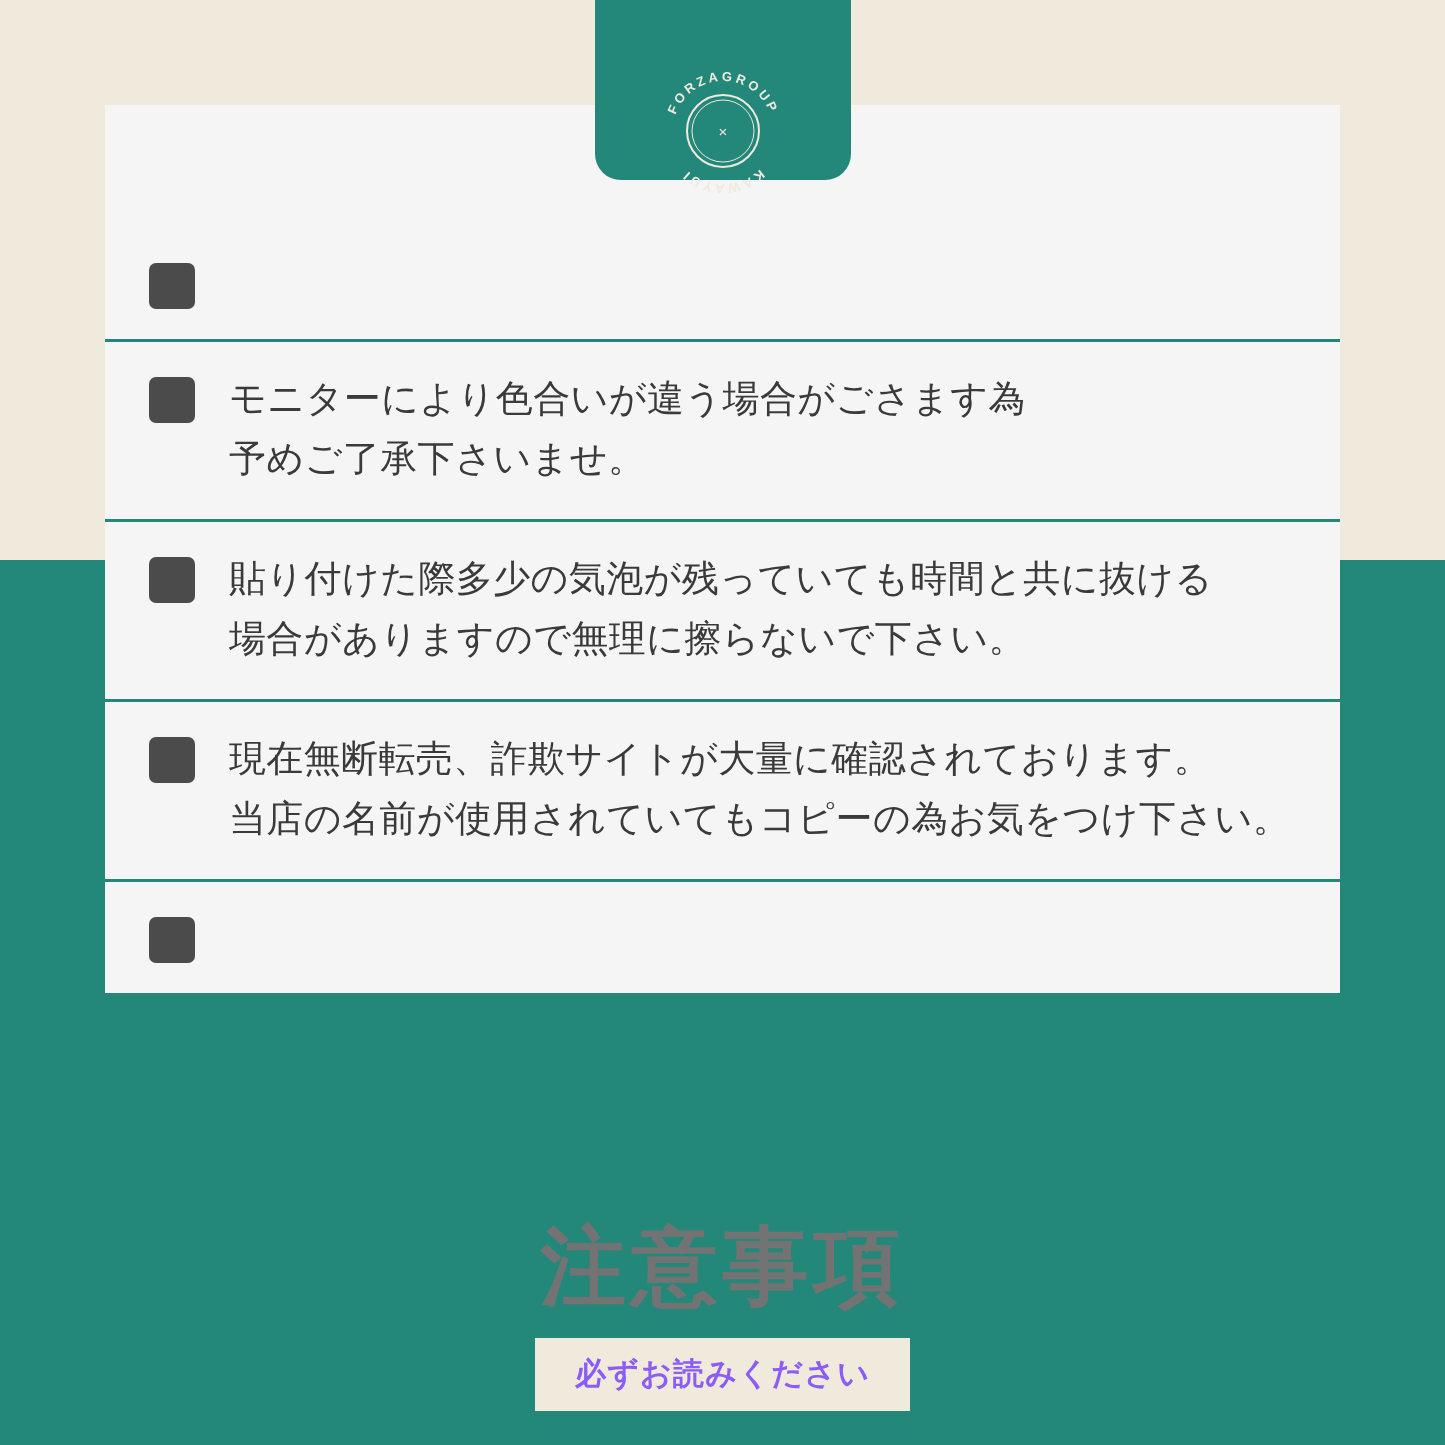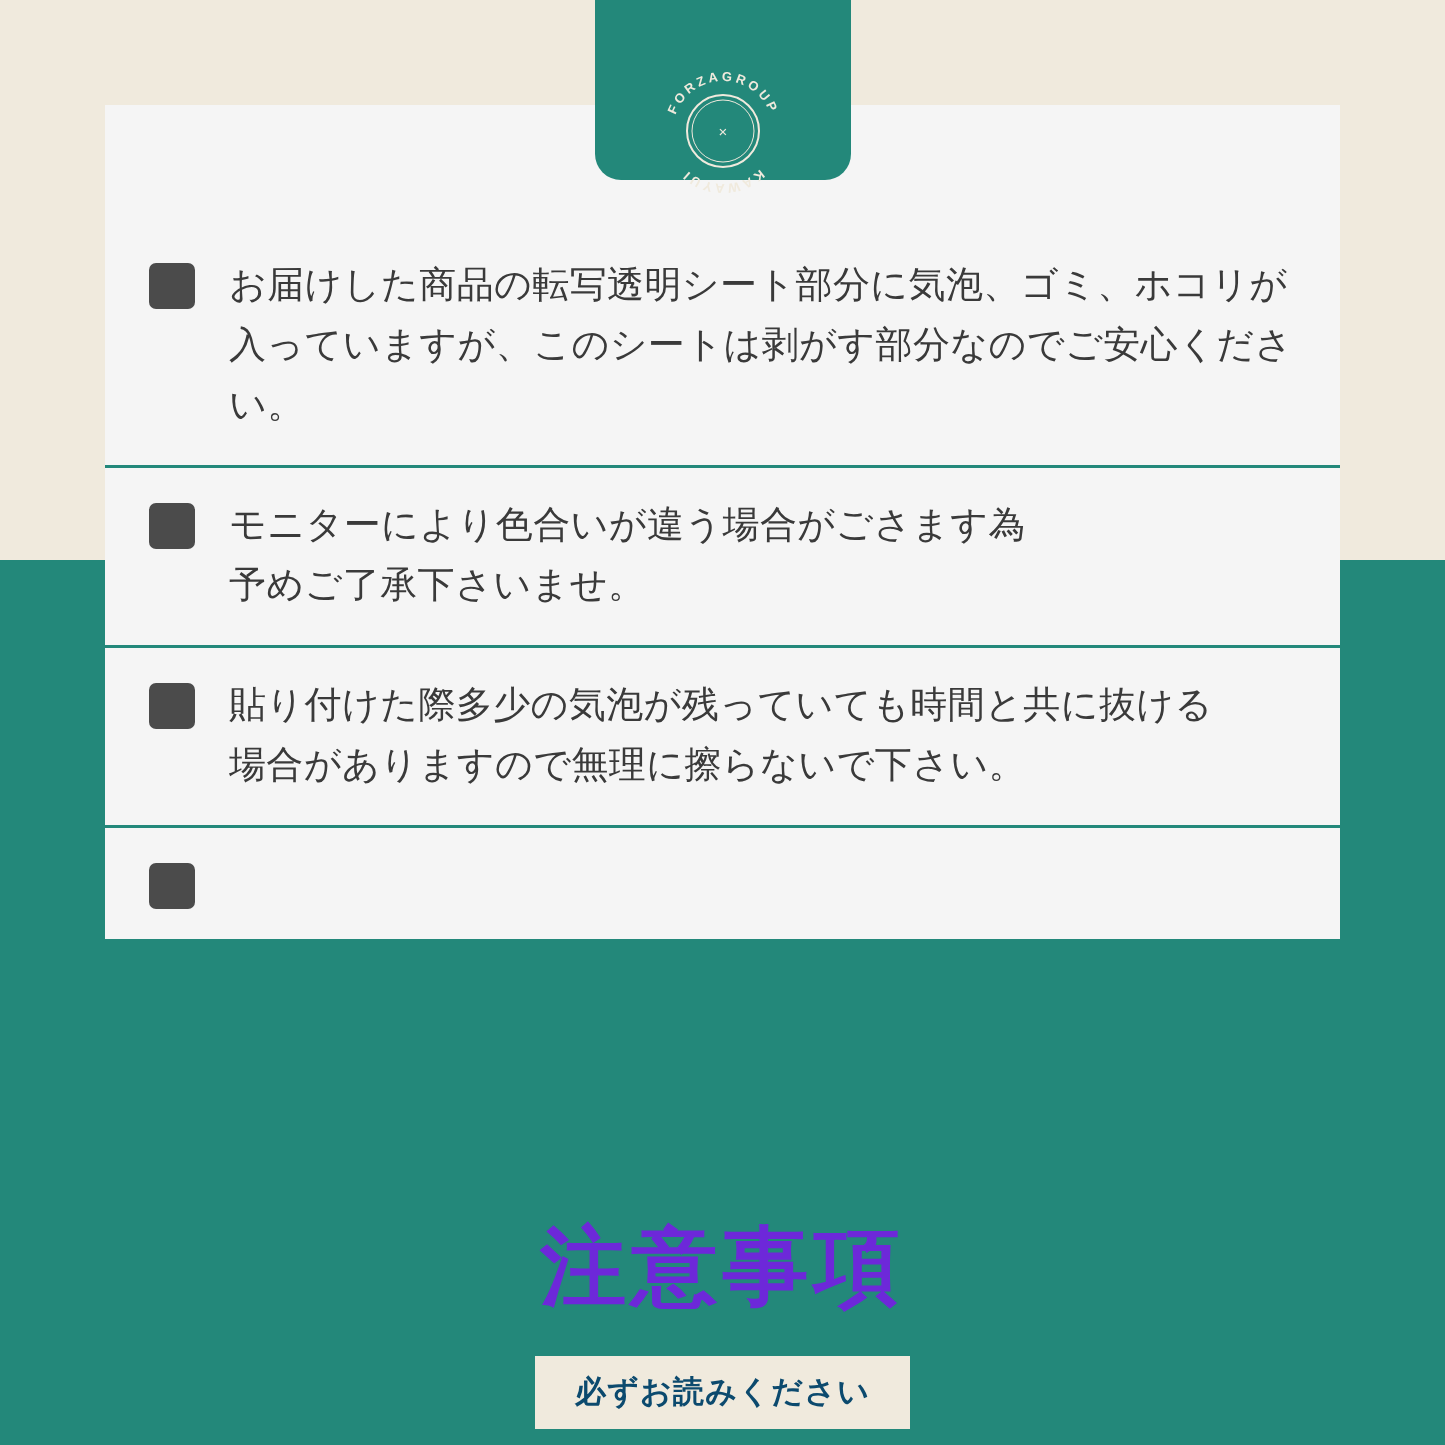--- a/index.html
+++ b/index.html
@@ -109,29 +109,29 @@
     right: 0;
     bottom: 0;
     height: 250px;
     z-index: 4;
     text-align: center;
   }
   .footer-title {
     margin-top: 14px;
     font-size: 86px;
     font-weight: bold;
-    color: #6d28d9;
+    color: #737373;
     letter-spacing: 0.06em;
     font-family: "DejaVu Sans", "Liberation Sans", sans-serif;
   }
   .footer-pill {
     display: inline-block;
-    margin-top: 30px;
+    margin-top: 12px;
     background: #f0eadd;
-    color: #0c4a6e;
+    color: #8b5cf6;
     font-size: 31px;
     font-weight: bold;
     letter-spacing: 0.04em;
     padding: 15px 40px 16px 40px;
     font-family: "DejaVu Sans", "Liberation Sans", sans-serif;
   }
 </style>
 </head>
 <body>
 
@@ -156,36 +156,39 @@
         </text>
         <text x="75" y="81" text-anchor="middle" font-family="'Liberation Sans', sans-serif" font-size="15" fill="#f0eadd">×</text>
       </svg>
     </div>
   </div>
 
   <div class="card">
 
     <div class="note-row">
       <div class="bullet-box"></div>
-      <div class="note-text">お届けした商品の転写透明シート部分に気泡、ゴミ、ホコリが
-入っていますが、このシートは剥がす部分なのでご安心ください。</div>
     </div>
 
     <div class="note-row">
       <div class="bullet-box"></div>
       <div class="note-text">モニターにより色合いが違う場合がごさます為
 予めご了承下さいませ。</div>
     </div>
 
     <div class="note-row">
       <div class="bullet-box"></div>
       <div class="note-text">貼り付けた際多少の気泡が残っていても時間と共に抜ける
 場合がありますので無理に擦らないで下さい。</div>
     </div>
 
+    <div class="note-row">
+      <div class="bullet-box"></div>
+      <div class="note-text">現在無断転売、詐欺サイトが大量に確認されております。
+当店の名前が使用されていてもコピーの為お気をつけ下さい。</div>
+    </div>
 
     <div class="note-row">
       <div class="bullet-box"></div>
     </div>
 
   </div>
 
   <div class="footer">
     <div class="footer-title">注意事項</div>
     <div class="footer-pill">必ずお読みください</div>

